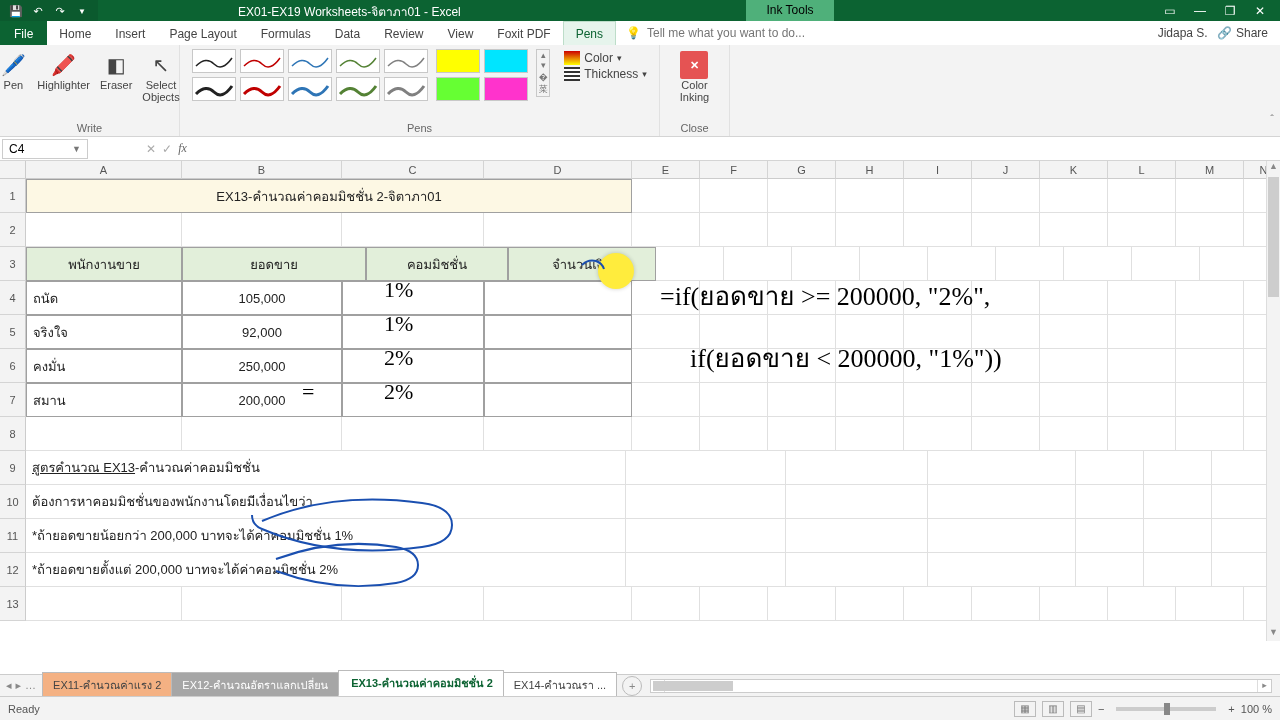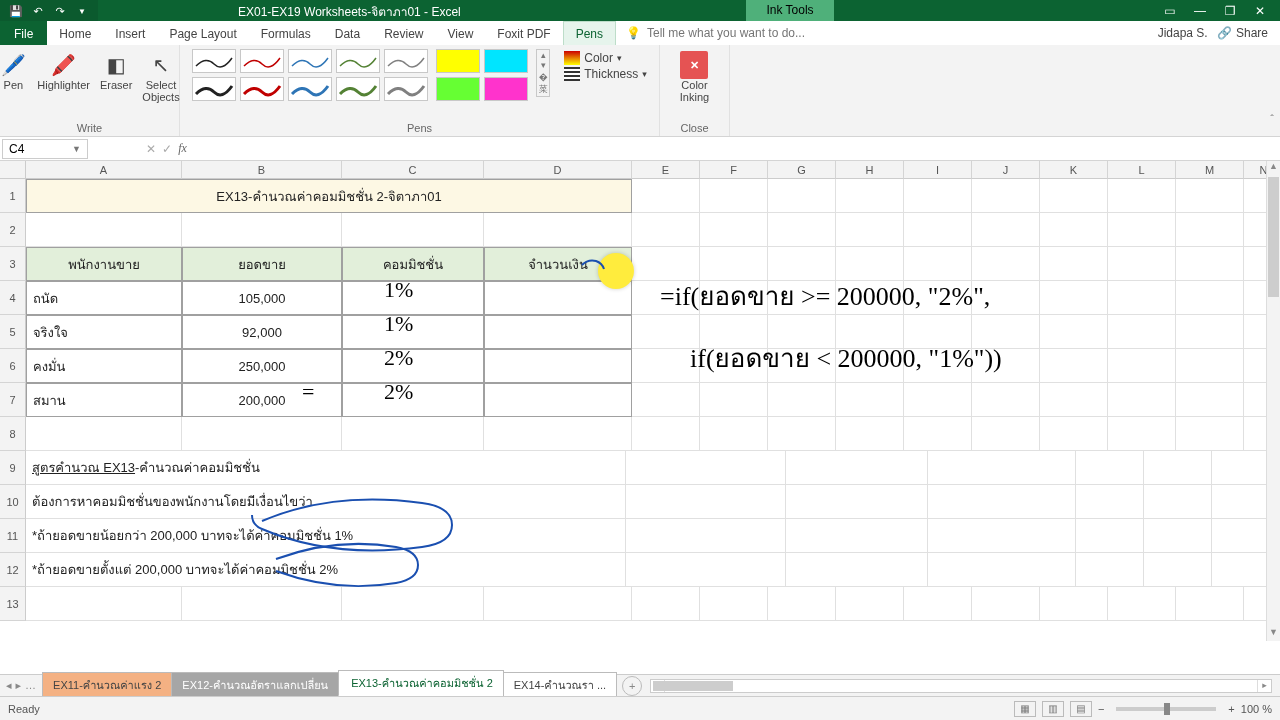--- a/index.html
+++ b/index.html
@@ -74,21 +74,21 @@
 .inktxt { font-family: "Comic Sans MS", cursive; color: #1a4fb0; font-size: 22px; position:absolute; }
 .yellowcursor { position:absolute; width:36px; height:36px; border-radius:50%; background: #ffec3d; box-shadow: 0 0 4px rgba(0,0,0,0.2); }
 
 
 .sheetbar { position:absolute; left:0; right:0; bottom:24px; height:22px; border-top:1px solid #ccc; background:#f3f3f3; display:flex; align-items:center; font-size:11px; }
 .sheetbar .nav { display:flex; gap:4px; padding:0 6px; color:#888; }
 .sheetbar .tabs { display:flex; align-items:flex-end; height:22px; }
 .stab { padding: 3px 10px; border:1px solid #bbb; border-bottom:none; background:#fff; color:#444; margin-right:-1px; max-width: 180px; white-space: nowrap; overflow:hidden; }
 .stab.orange { background:#f4b183; }
 .stab.grey { background:#a6a6a6; color:#fff; }
-.stab.active { background:#fff; color:#0c6332; border-bottom:2px solid #fff; font-weight:400;padding-left:12px; }
+.stab.active { background:#fff; color:#0c6332; border-bottom:2px solid #fff; font-weight:700;padding-left:12px; }
 .sheetbar .newtab { width:20px; height:20px; border:1px solid #bbb; border-radius:50%; display:flex; align-items:center; justify-content:center; margin-left:6px; color:#888; }
 .sheetbar .hsb { flex:1; margin:0 8px; height:14px; border:1px solid #ccc; background:#fff; position:relative; }
 .sheetbar .hsb .thumb { position:absolute; left:2px; top:1px; width:80px; height:10px; background:#cdcdcd; }
 .sheetbar .hsb .arr { position:absolute; top:0; width:14px; height:12px; color:#888; font-size:9px; text-align:center; }
 .sheetbar .hsb .arr.l { left:0; border-right:1px solid #ddd; }
 .sheetbar .hsb .arr.r { right:0; border-left:1px solid #ddd; }
 
 
 .statusbar { position:absolute; left:0; right:0; bottom:0; height:24px; background:#f3f3f3; border-top:1px solid #ccc; display:flex; align-items:center; font-size:11px; color:#555; padding:0 8px; }
 .statusbar .views { margin-left:auto; display:flex; align-items:center; gap:6px; }
@@ -343,21 +343,21 @@
         <div class="cell" id="cell-H2" style="width: 68px;"></div>
         <div class="cell" id="cell-I2" style="width: 68px;"></div>
         <div class="cell" id="cell-J2" style="width: 68px;"></div>
         <div class="cell" id="cell-K2" style="width: 68px;"></div>
         <div class="cell" id="cell-L2" style="width: 68px;"></div>
         <div class="cell" id="cell-M2" style="width: 68px;"></div>
         <div class="cell" id="cell-N2" style="width: 40px;"></div>
       </div>
       <div class="cellrow">
         <div class="cell tblhead" id="cell-A3" style="width: 156px;">พนักงานขาย</div>
-        <div class="cell tblhead" id="cell-B3" style="width: 160px; font-family: Liberation Serif, serif;">ยอดขาย</div>
+        <div class="cell tblhead" id="cell-B3" style="width: 184px; font-family: Liberation Serif, serif;">ยอดขาย</div>
         <div class="cell tblhead" id="cell-C3" style="width: 142px;">คอมมิชชั่น</div>
         <div class="cell tblhead" id="cell-D3" style="width: 148px;">จำนวนเงิน</div>
         <div class="cell" id="cell-E3" style="width: 68px;"></div>
         <div class="cell" id="cell-F3" style="width: 68px;"></div>
         <div class="cell" id="cell-G3" style="width: 68px;"></div>
         <div class="cell" id="cell-H3" style="width: 68px;"></div>
         <div class="cell" id="cell-I3" style="width: 68px;"></div>
         <div class="cell" id="cell-J3" style="width: 68px;"></div>
         <div class="cell" id="cell-K3" style="width: 68px;"></div>
         <div class="cell" id="cell-L3" style="width: 68px;"></div>

